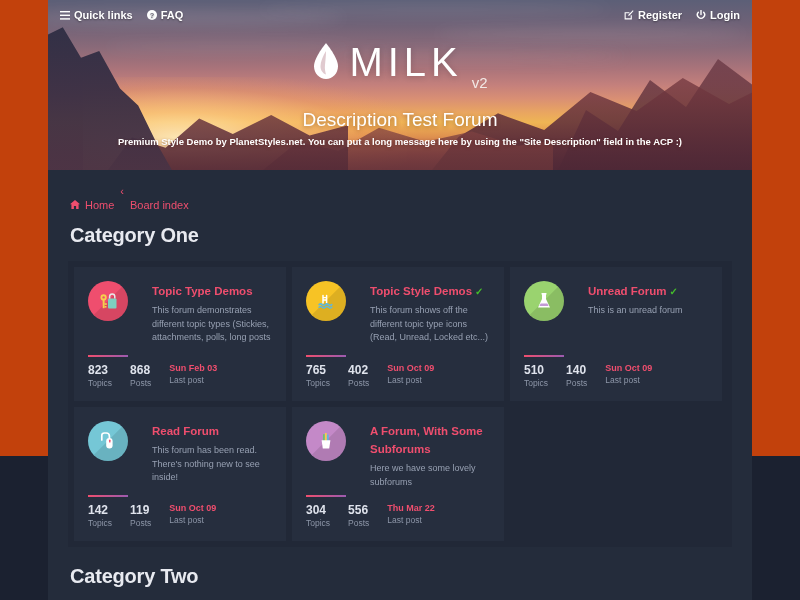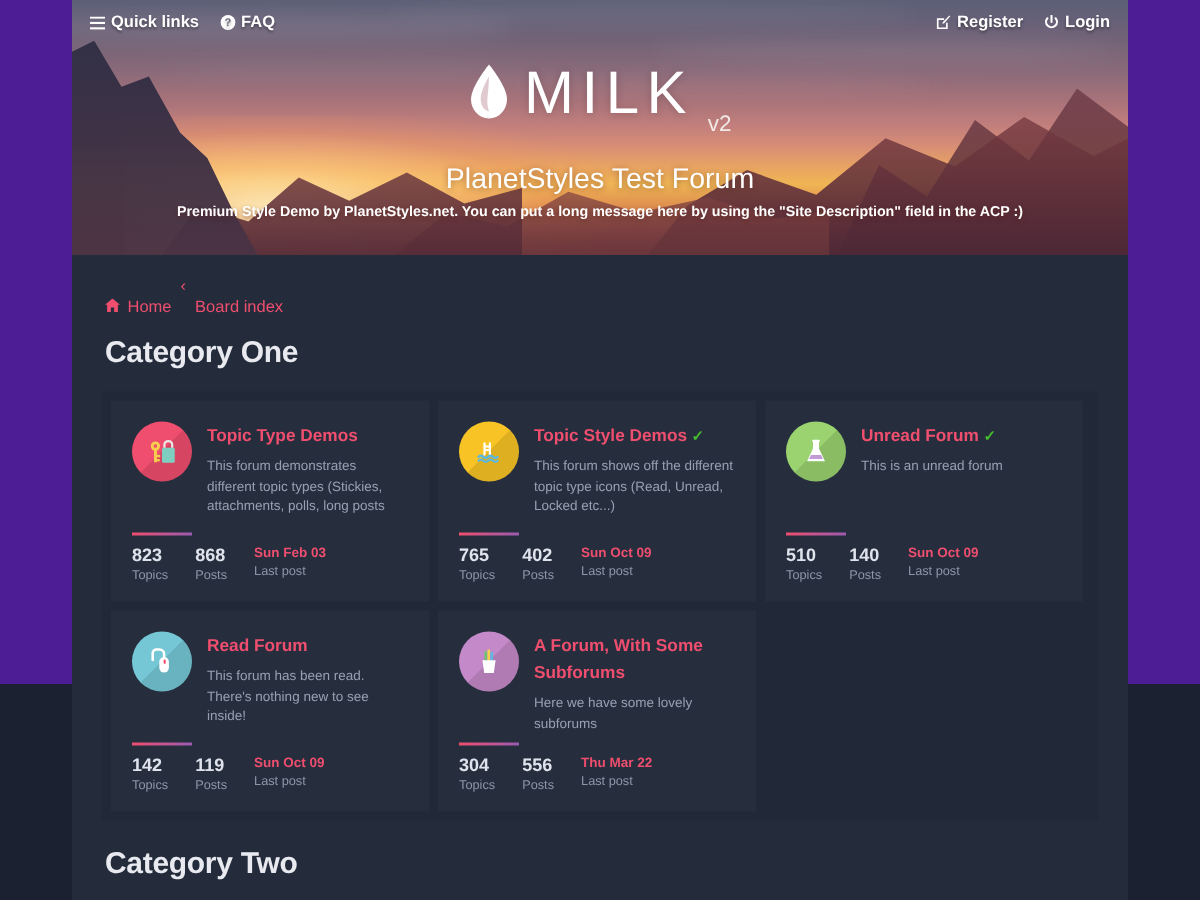--- a/index.html
+++ b/index.html
@@ -6,21 +6,21 @@
   html, body {
     width: 800px; height: 600px;
     background: #1b2130;
     font-family: "Liberation Sans", sans-serif;
     overflow: hidden;
   }
 
   
   .page-frame {
     width: 800px; height: 456px;
-    background: #4c1d95;
+    background: #c2410c;
     position: relative;
   }
   .wrap {
     position: absolute;
     left: 48px; top: 0;
     width: 704px; height: 600px;
     background: #242c3b;
   }
 
   
@@ -203,21 +203,21 @@
   }
   .forum-card {
     background: #262e3e;
     width: 212px;
     height: 134px;
     padding: 14px 14px 0 14px;
     position: relative;
     cursor: pointer;
     overflow: hidden;
   }
-  .card-head { display: flex; gap: 10px; }
+  .card-head { display: flex; gap: 24px; }
   .card-icon {
     width: 40px; height: 40px;
     border-radius: 50%;
     flex-shrink: 0;
     position: relative;
     overflow: hidden;
     display: flex; align-items: center; justify-content: center;
   }
   .card-icon .shade {
     position: absolute;
@@ -346,21 +346,21 @@
         <div class="logo-row">
           <span class="logo-drop">
             <svg width="28" height="38" viewBox="0 0 28 38">
               <path d="M14 1 C14 1 2 15.5 2 24.2 C2 31.3 7.4 37 14 37 C20.6 37 26 31.3 26 24.2 C26 15.5 14 1 14 1 Z" fill="#ffffff"></path>
               <path d="M14 9 C11 14 8.5 19.5 8.5 24 C8.5 28.6 11 31.6 14 32.4 C13.2 29.8 12.6 26.6 13 23 C13.4 19 14 13.8 14 9 Z" fill="#bb8a94" opacity="0.45"></path>
             </svg>
           </span>
           <span class="logo-text">MILK</span>
           <span class="logo-v">v2</span>
         </div>
-        <div class="site-title">PlanetStyles Test Forum</div>
+        <div class="site-title">Description Test Forum</div>
         <div class="site-desc">Premium Style Demo by PlanetStyles.net. You can put a long message here by using the "Site Description" field in the ACP :)</div>
       </div>
     </div>
 
     <div class="body-area">
 
       <div class="breadcrumb">
         <a class="crumb">
           <span>
             <svg width="10" height="9" viewBox="0 0 10 9">

